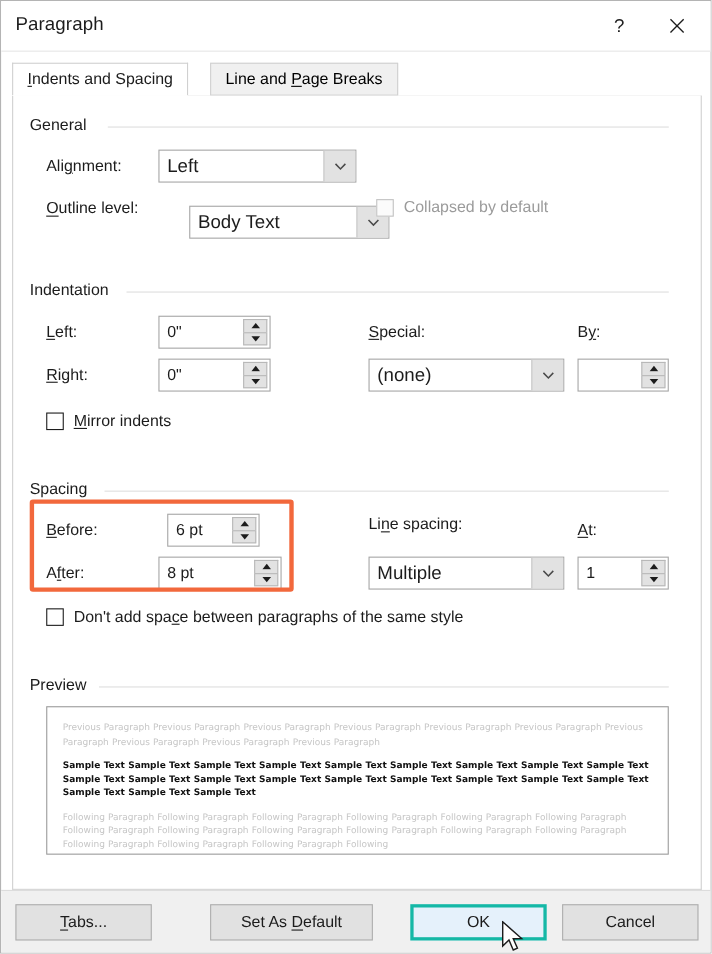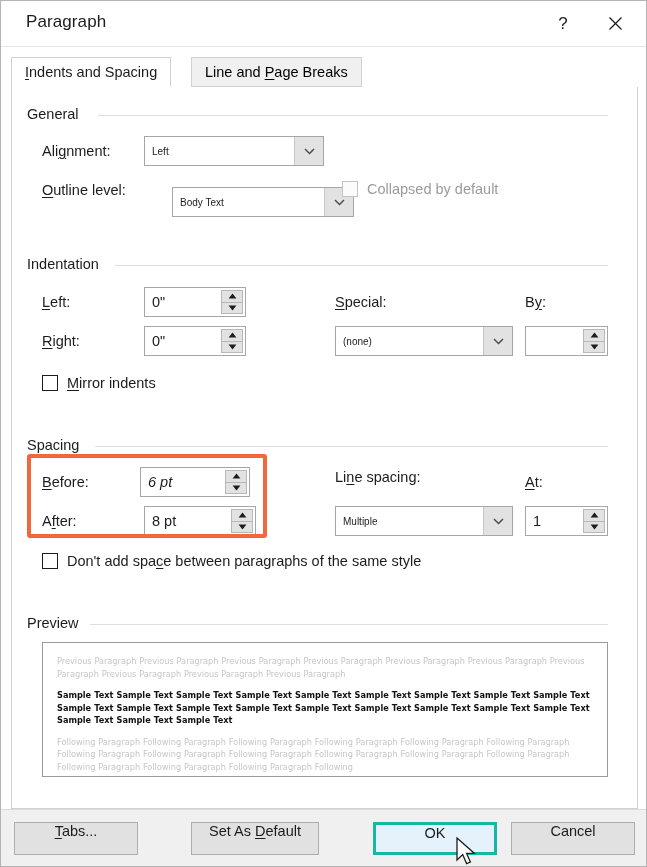--- a/index.html
+++ b/index.html
@@ -31,21 +31,20 @@
     background: #ffffff;
     border-bottom: 1px solid #e6e6e6;
   }
   .title-text {
     position: absolute;
     left: 13px;
     top: 11px;
     font-size: 17px;
     color: #1c1c1c;
     letter-spacing: .1px;
-    margin-left: 12px;
   }
   .tb-btn {
     position: absolute;
     top: 0;
     width: 46px;
     height: 44px;
     display: flex;
     align-items: center;
     justify-content: center;
     cursor: default;
@@ -140,21 +139,21 @@
     background: #ffffff;
     display: flex;
     align-items: stretch;
     cursor: default;
   }
   .combo .val {
     flex: 1;
     display: flex;
     align-items: center;
     padding-left: 7px;
-    font-size: 10px;
+    font-size: 17px;
     color: #1c1c1c;
     white-space: nowrap;
     overflow: hidden;
   }
   .combo .arrowbtn {
     width: 28px;
     background: #e2e2e2;
     border-left: 1px solid #c8c8c8;
     display: flex;
     align-items: center;
@@ -264,21 +263,21 @@
     border-top: 1px solid #dcdcdc;
   }
   .btn {
     position: absolute;
     top: 12px;
     height: 33px;
     box-sizing: border-box;
     background: #e1e1e1;
     border: 1px solid #adadad;
     display: flex;
-    align-items: flex-start;
+    align-items: center;
     justify-content: center;
     font-size: 14.5px;
     color: #1c1c1c;
     cursor: default;
     white-space: nowrap;
   }
   .btn.primary {
     background: #e5f1fb;
     border: 3px solid #14b8a6;
   }
@@ -429,21 +428,21 @@
       <span class="cbox"></span>
       <span class="cbtext"><u class="mn">M</u>irror indents</span>
     </div>
 
     <div class="grp-label" style="left:15px; top:350px;">Spacing</div>
     <div class="grp-rule" style="left:83px; top:359px; width:513px;"></div>
 
     <div class="flabel" style="left:30px; top:387px;">
       <span><u class="mn">B</u>efore:</span>
     </div>
-    <div class="spin" style="left:128px; top:380px; width:110px;font-style:italic;">
+    <div class="spin" style="left:140px; top:380px; width:84px;">
       <div class="val">6 pt</div>
       <div class="btns">
         <div>
           <svg width="9" height="6" viewBox="0 0 9 6">
               <polygon points="4.5,0.6 8.4,5.4 0.6,5.4" fill="#1c1c1c"></polygon>
             </svg>
         </div>
         <div>
           <svg width="9" height="6" viewBox="0 0 9 6">
               <polygon points="4.5,5.4 0.6,0.6 8.4,0.6" fill="#1c1c1c"></polygon>
@@ -517,21 +516,21 @@
       <p class="pv-p pv-samp">Sample Text Sample Text Sample Text Sample Text Sample Text Sample Text Sample Text Sample Text Sample Text Sample Text Sample Text Sample Text Sample Text Sample Text Sample Text Sample Text Sample Text Sample Text Sample Text Sample Text Sample Text</p>
       <p class="pv-p pv-foll">Following Paragraph Following Paragraph Following Paragraph Following Paragraph Following Paragraph Following Paragraph Following Paragraph Following Paragraph Following Paragraph Following Paragraph Following Paragraph Following Paragraph Following Paragraph Following Paragraph Following Paragraph Following</p>
     </div>
 
   </div>
 
   <div class="footer">
     <div class="btn" style="left:13px; width:124px;">
       <span><u class="mn">T</u>abs...</span>
     </div>
-    <div class="btn" style="left:190px; width:128px;">
+    <div class="btn" style="left:190px; width:148px;">
       <span>Set As <u class="mn">D</u>efault</span>
     </div>
     <div class="btn primary" style="left:372px; width:124px;">
       <span>OK</span>
     </div>
     <div class="btn" style="left:510px; width:124px;">
       <span>Cancel</span>
     </div>
   </div>
 

